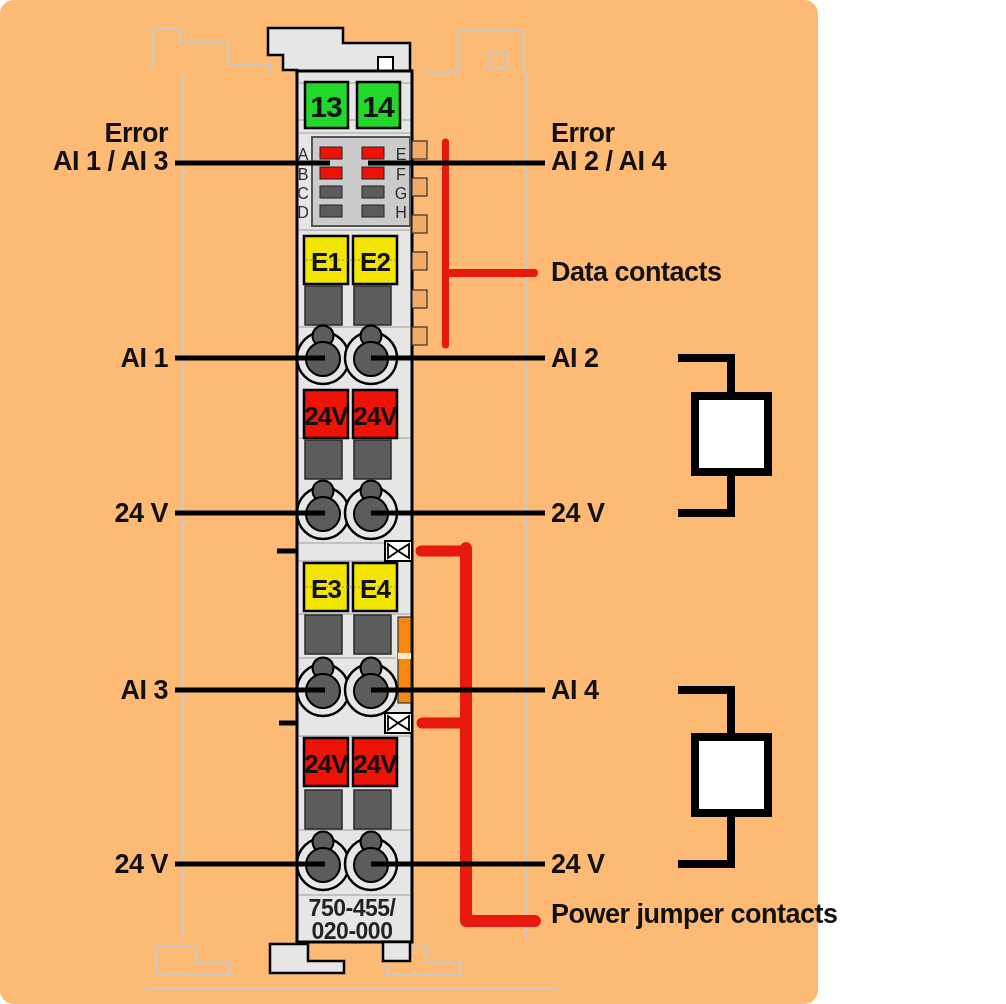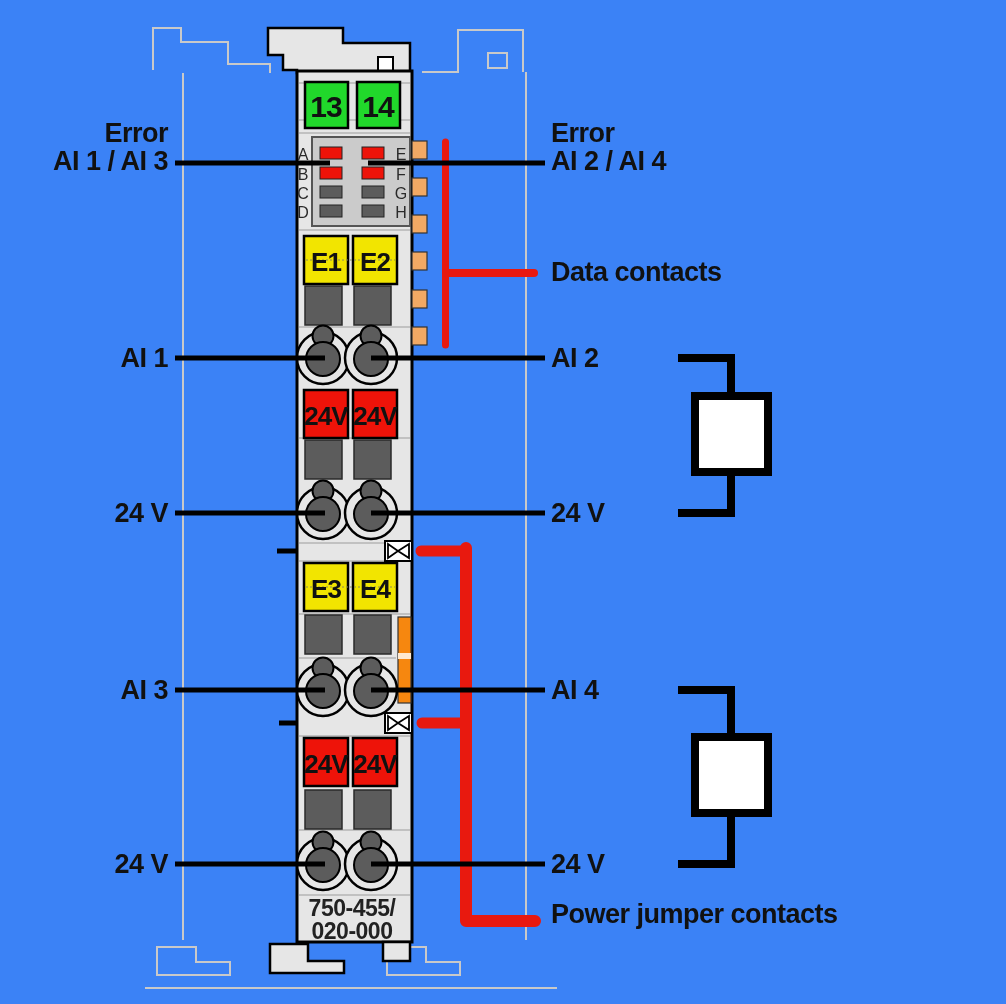--- a/index.html
+++ b/index.html
@@ -1,16 +1,16 @@
 <!DOCTYPE html>
 <html><head>
 <meta charset="utf-8">
 <style>
   html,body{margin:0;padding:0;background:#ffffff;}
-  .stage{width:1006px;height:1004px;position:relative;background:#3b82f6;}
+  .stage{width:818px;height:1004px;position:relative;background:#fdba74;border-radius:14px;}
   text{font-family:"Liberation Sans","DejaVu Sans",sans-serif;}
   .lbl{font-size:27px;font-weight:bold;letter-spacing:-0.5px;fill:#111;}
   .blocktxt{font-size:26px;font-weight:bold;fill:#111;letter-spacing:-1px;}
   .bigled{font-size:30px;font-weight:bold;fill:#111;letter-spacing:-1px;}
   .ledletter{font-size:16px;fill:#2a2a2a;}
   .modeltxt{font-size:23px;font-weight:bold;fill:#222;letter-spacing:-0.5px;}
   .seam{stroke:#b5b5b5;stroke-width:1.5;}
   .ghost{stroke:#c9c9c9;stroke-width:2;fill:none;}
   .ann{stroke:#000;stroke-width:5;}
   .loadsym{stroke:#000;stroke-width:8;fill:none;}

